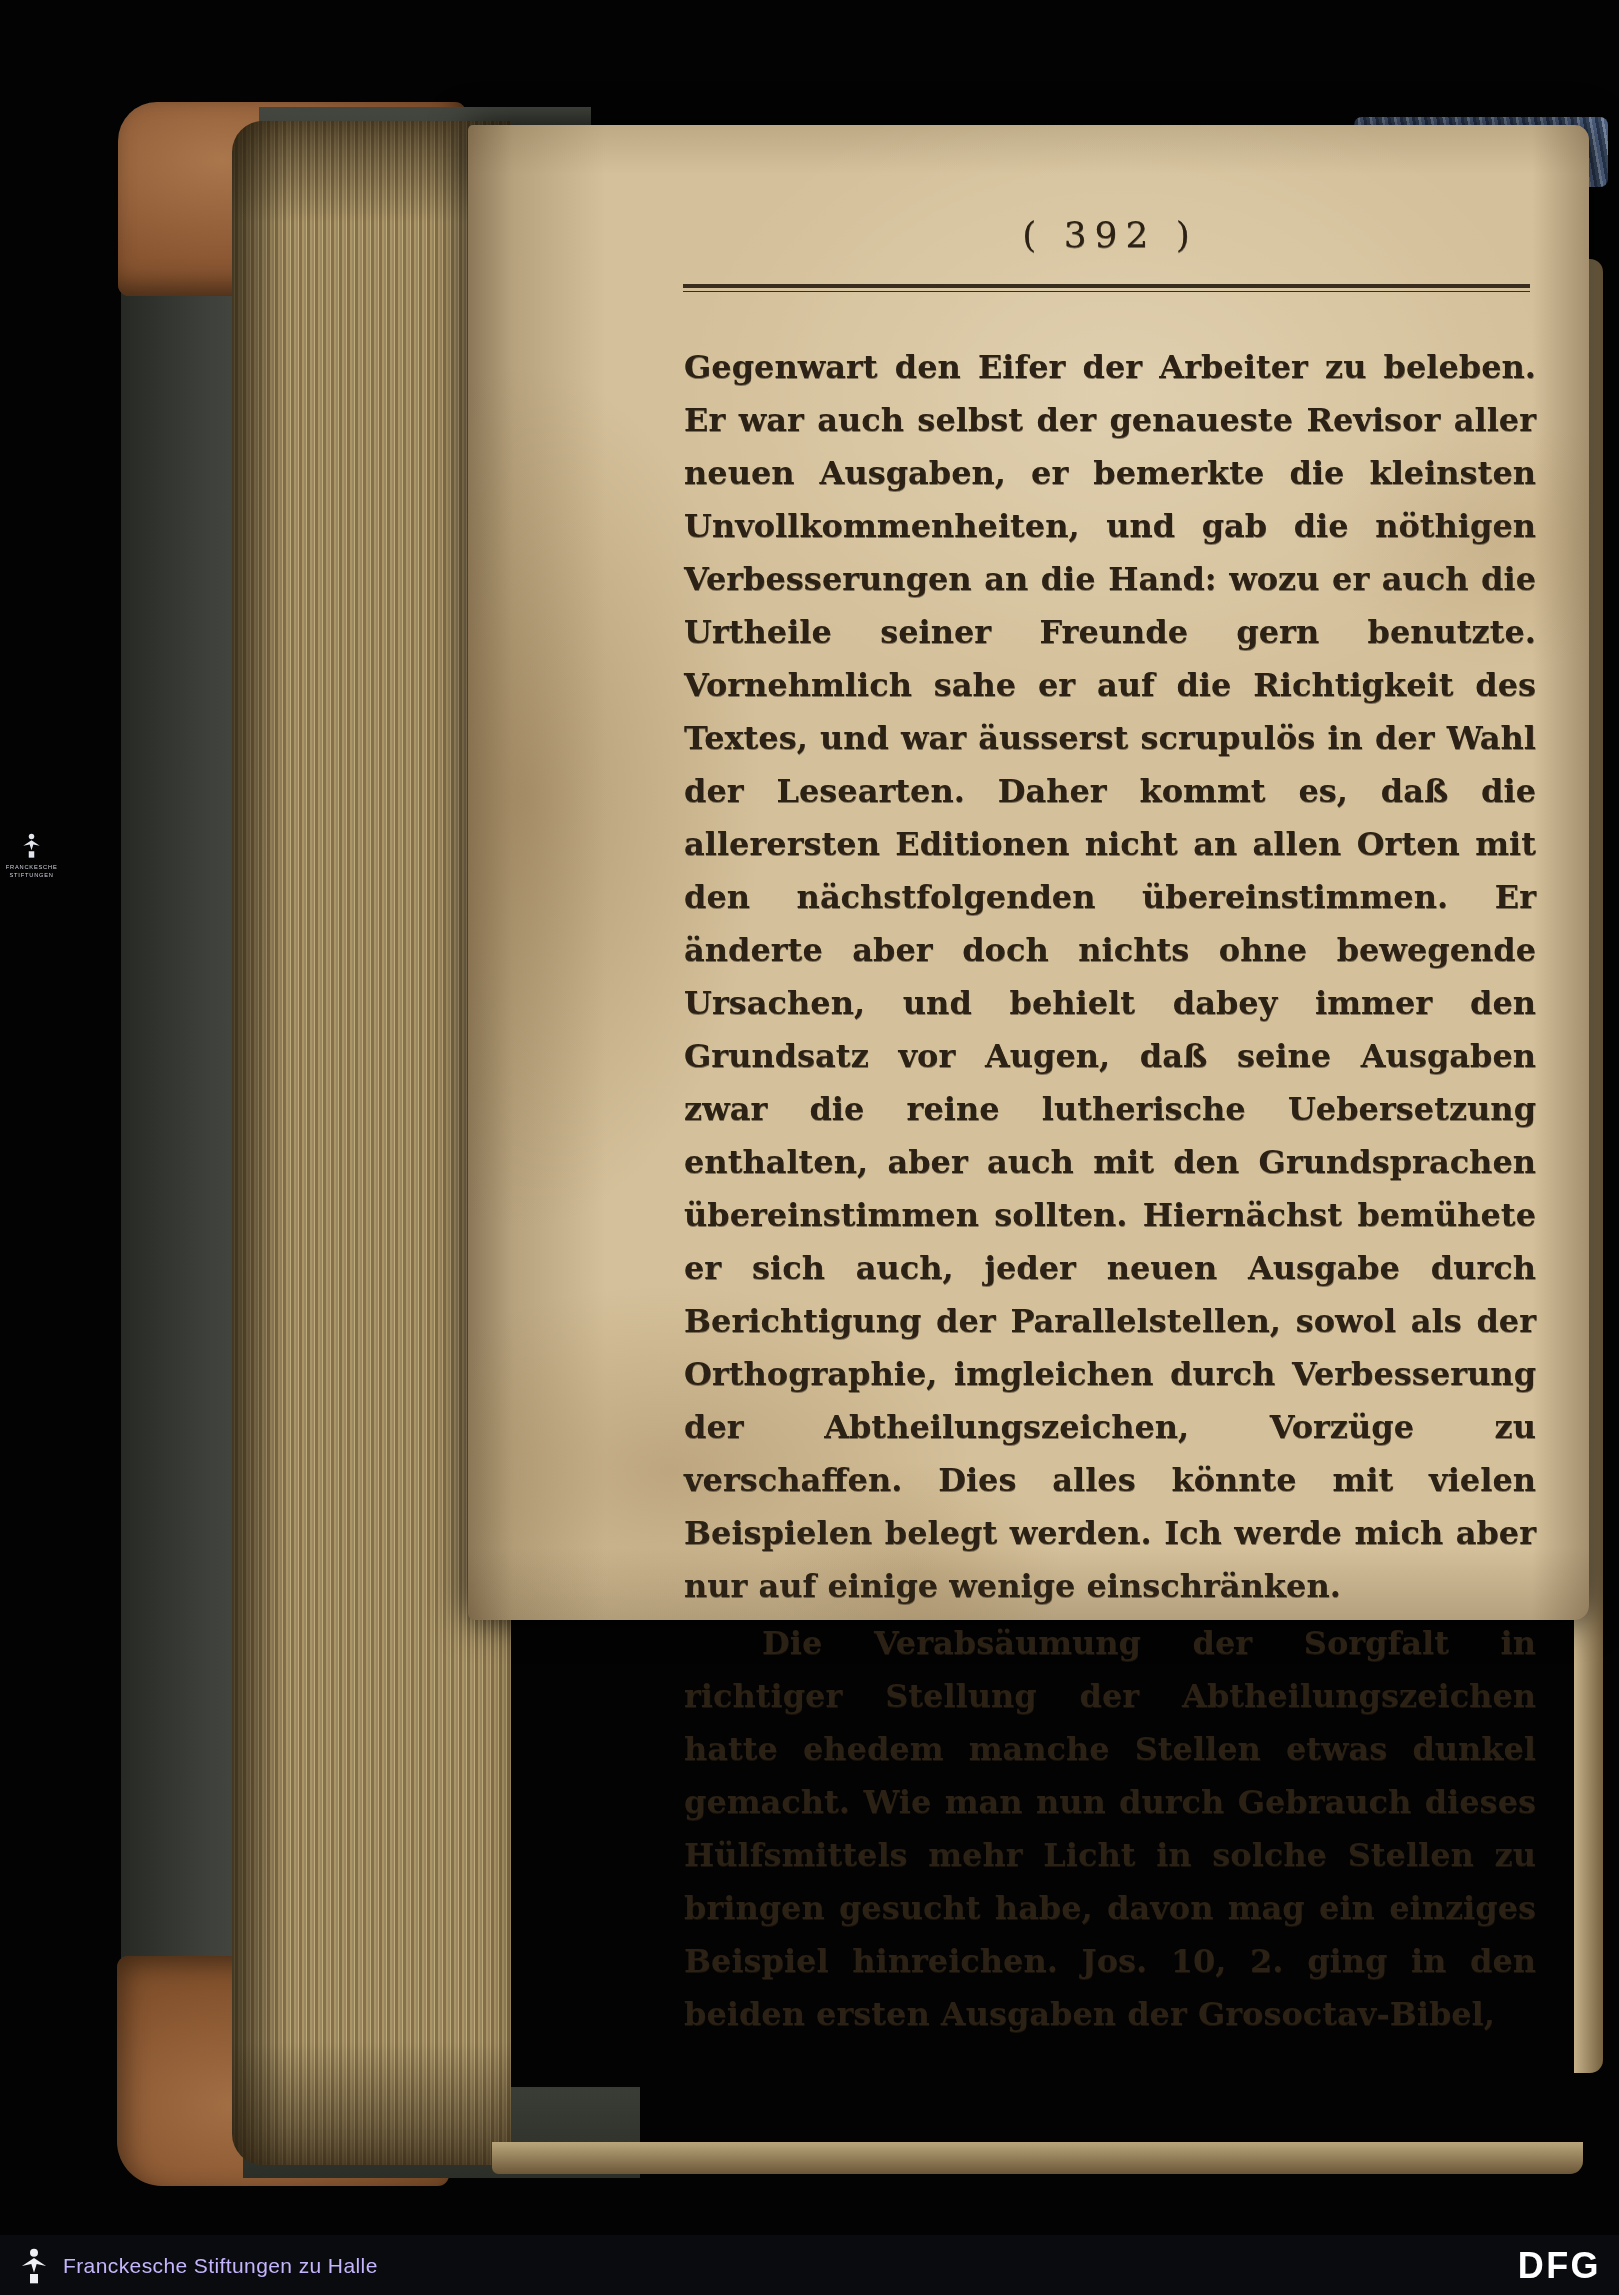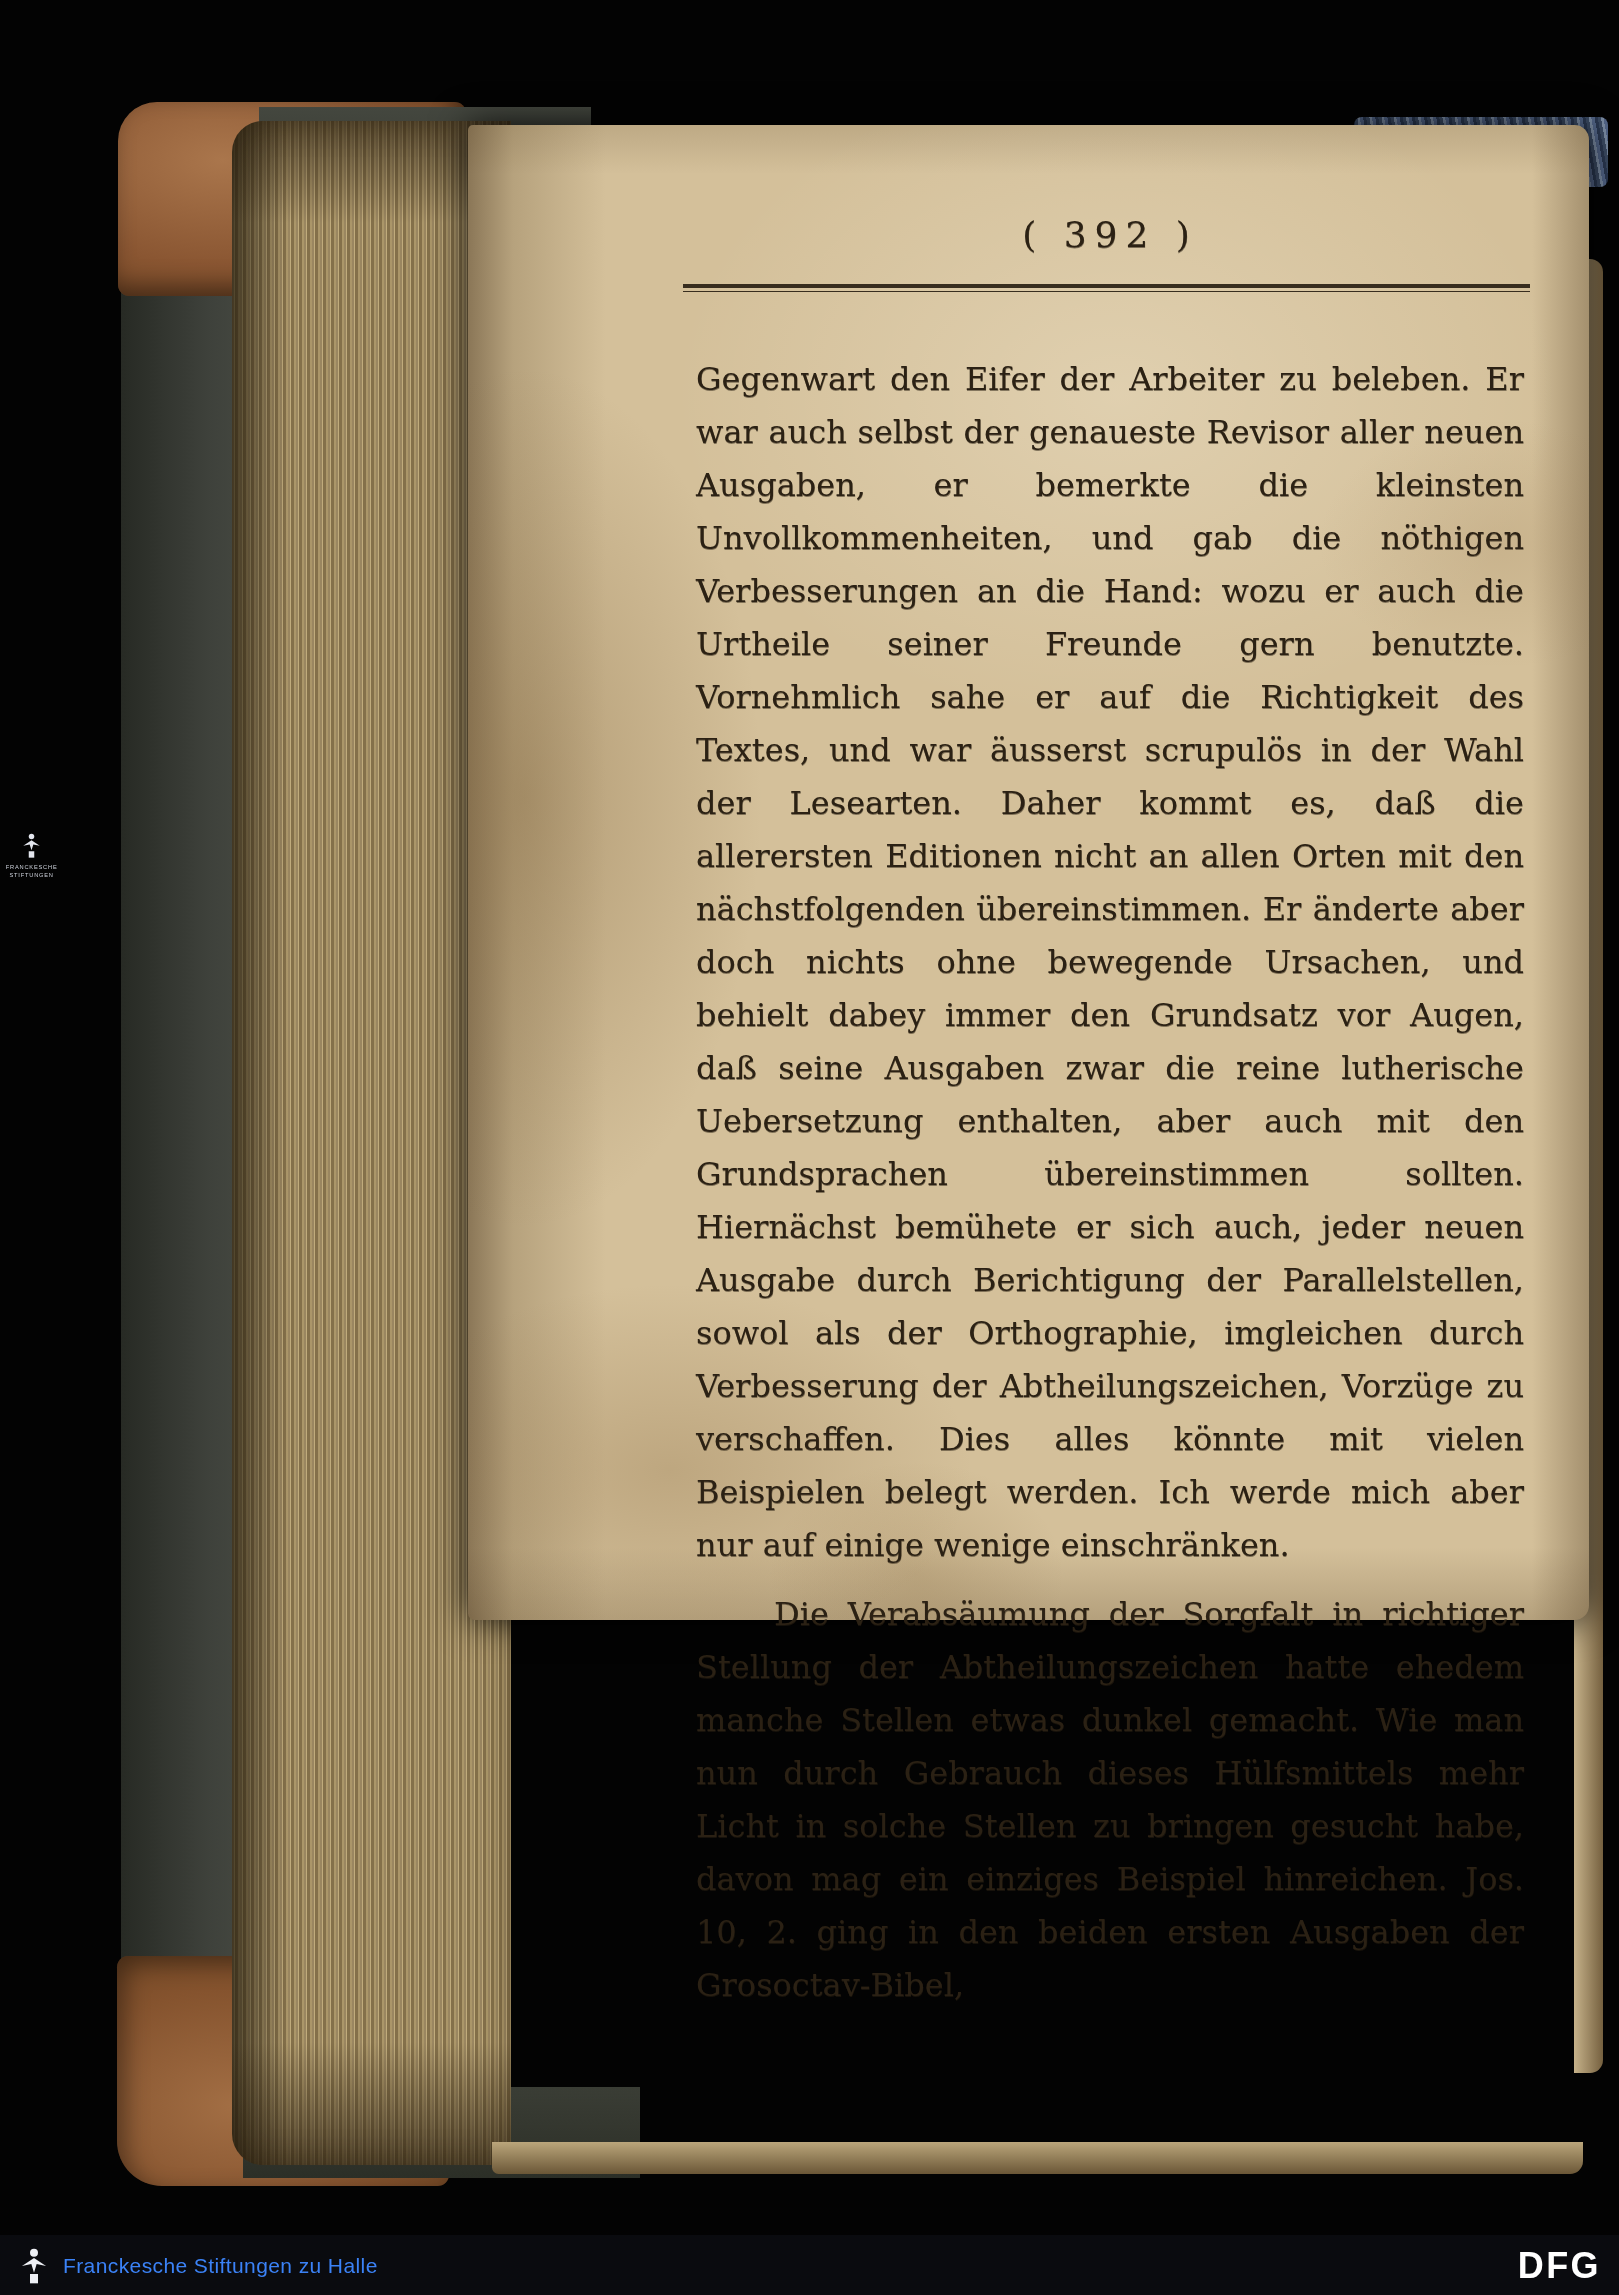--- a/index.html
+++ b/index.html
@@ -96,35 +96,35 @@
     border-top: 4px solid #2b2114; border-bottom: 1.6px solid #2b2114;
     opacity: 0.92;
   }
 
   .text-block {
     position: absolute; top: 212px; left: 212px; width: 860px;
     font-size: 32px; line-height: 53px; text-align: justify;
     color: #2b2114;
     text-shadow: 0.3px 0.5px 0.6px rgba(43,33,20,0.5);
   }
-  .text-block p { margin: 16px; }
+  .text-block p { margin: 4px; font-weight: bold; }
   .text-block p.indented { text-indent: 78px; }
   .catchword-line { text-align: right; margin-top: 4.9px; }
 
   
   .footer {
     position: absolute; left: 0; top: 2235px; width: 1619px; height: 61px;
     background: #0a0b0f; z-index: 5;
     display: flex; align-items: center; justify-content: space-between;
     padding: 0 18px; box-sizing: border-box;
   }
   .footer-left { display: flex; align-items: center; gap: 13px; }
   .footer-emblem svg { width: 32px; height: 42px; display: block; }
   .institution-name {
-    color: #3b82f6; font: 21px "Liberation Sans", sans-serif; letter-spacing: 0.4px; text-align: right;
+    color: #c4b5fd; font: 21px "Liberation Sans", sans-serif; letter-spacing: 0.4px; text-align: right;
   }
   .dfg-logo {
     color: #ffffff; font: bold 36px "Liberation Sans", sans-serif; letter-spacing: 2.4px;
   }
 
   
   .spine-watermark {
     position: absolute; left: 1.6px; top: 832px; width: 60px; z-index: 5;
     text-align: center; color: #e3e6ee;
   }

